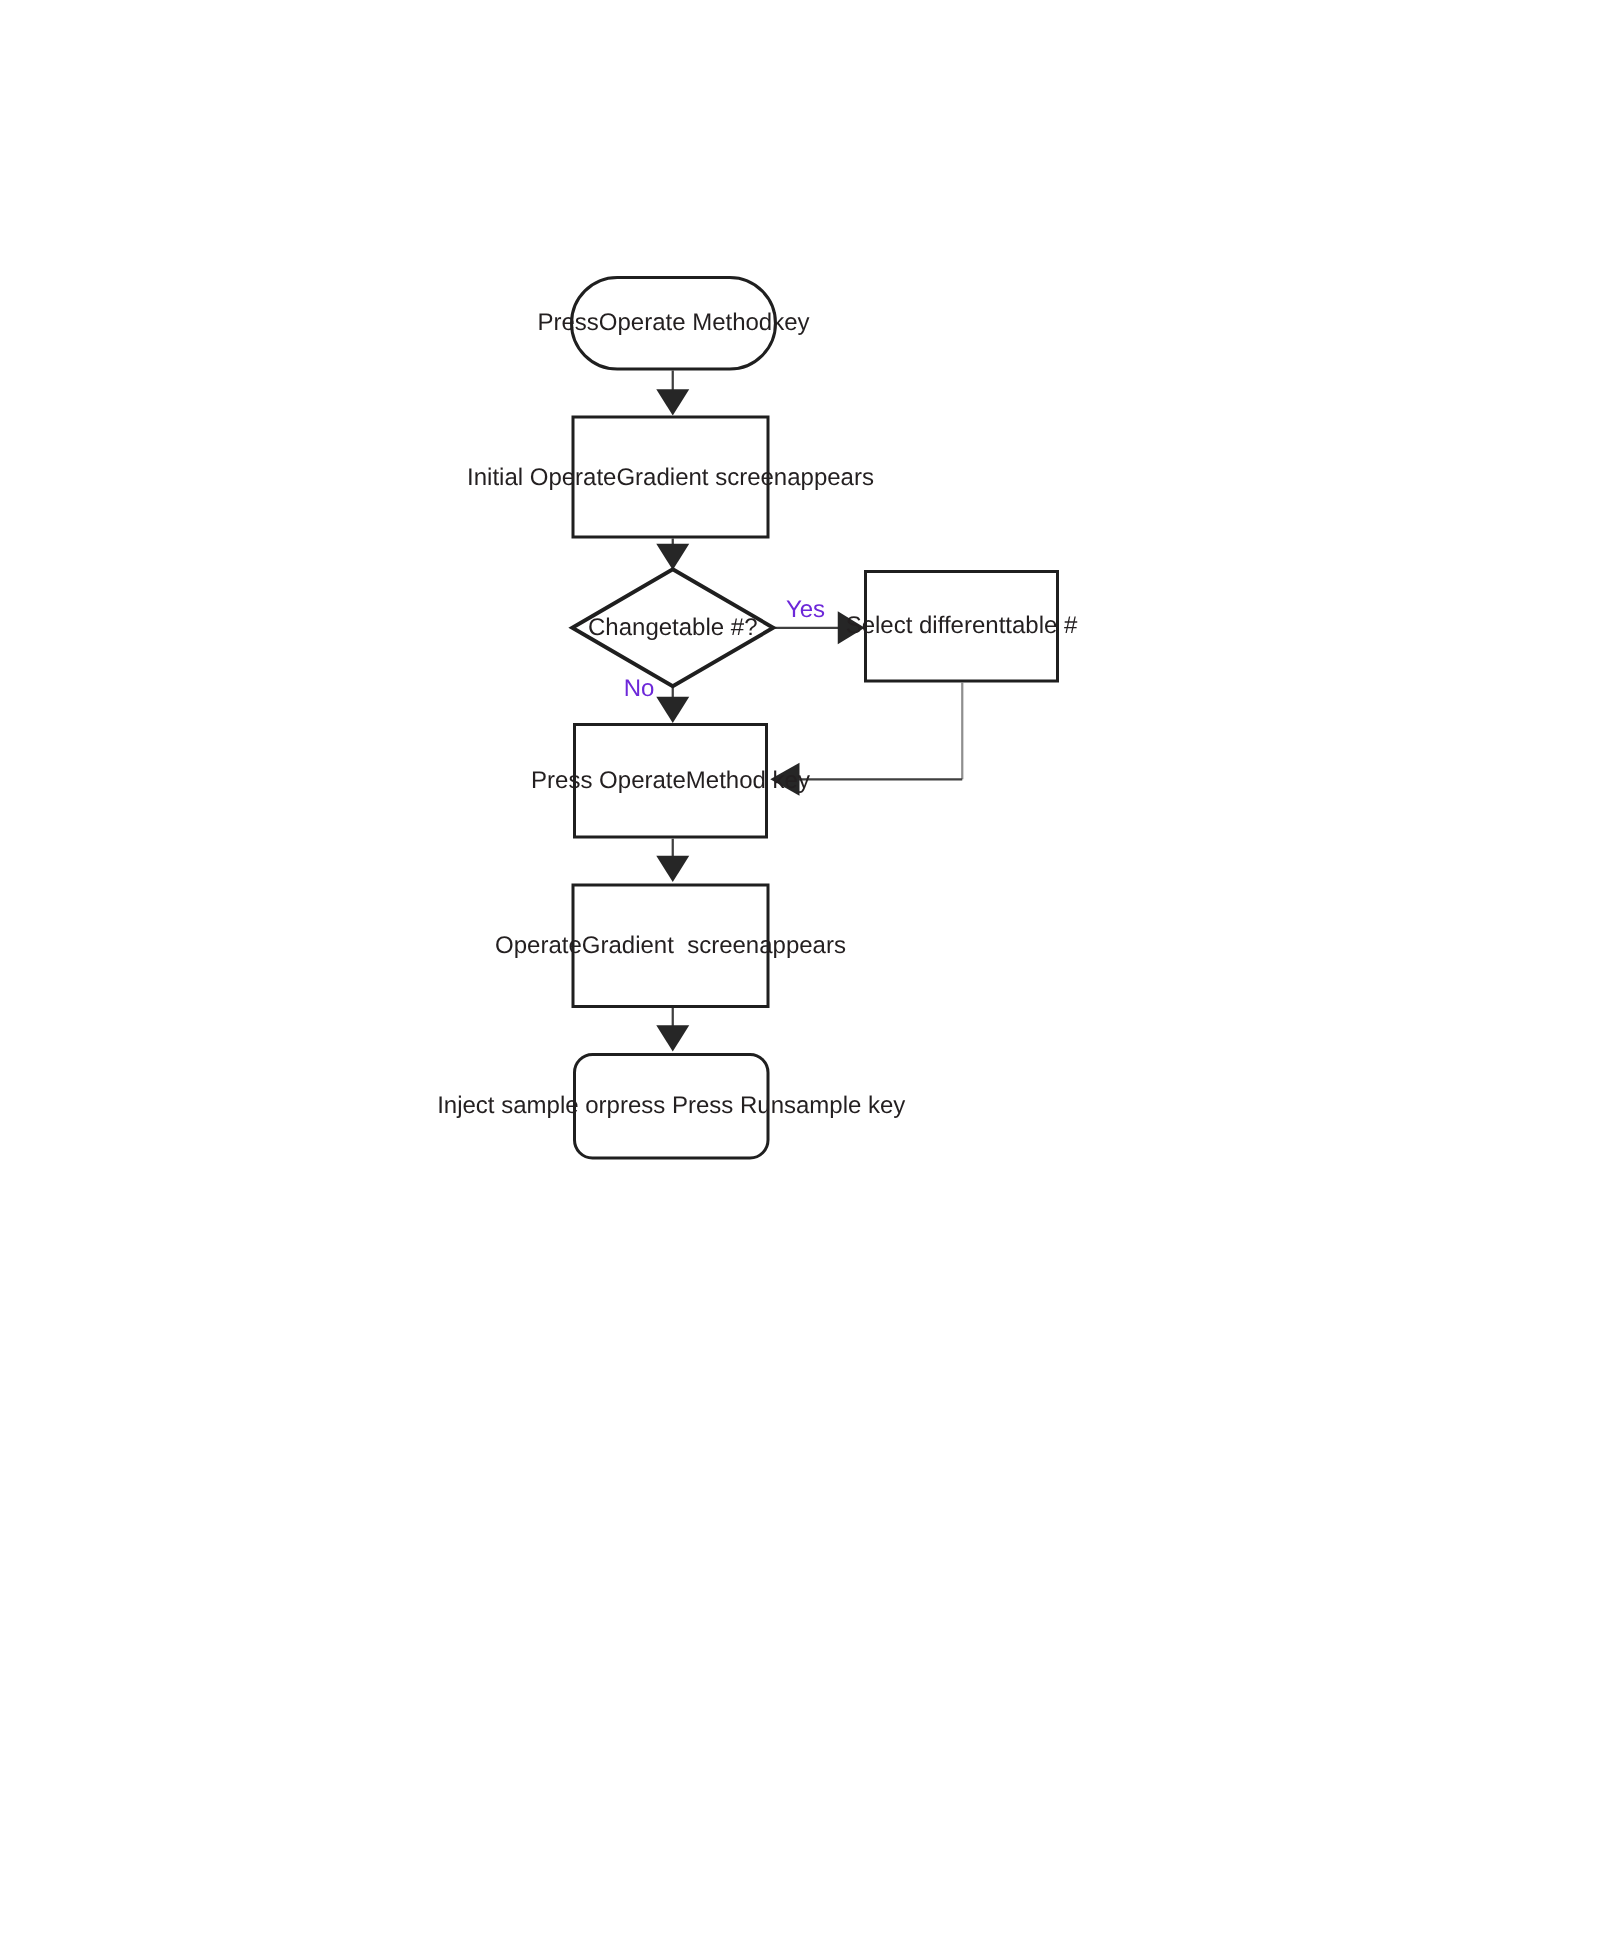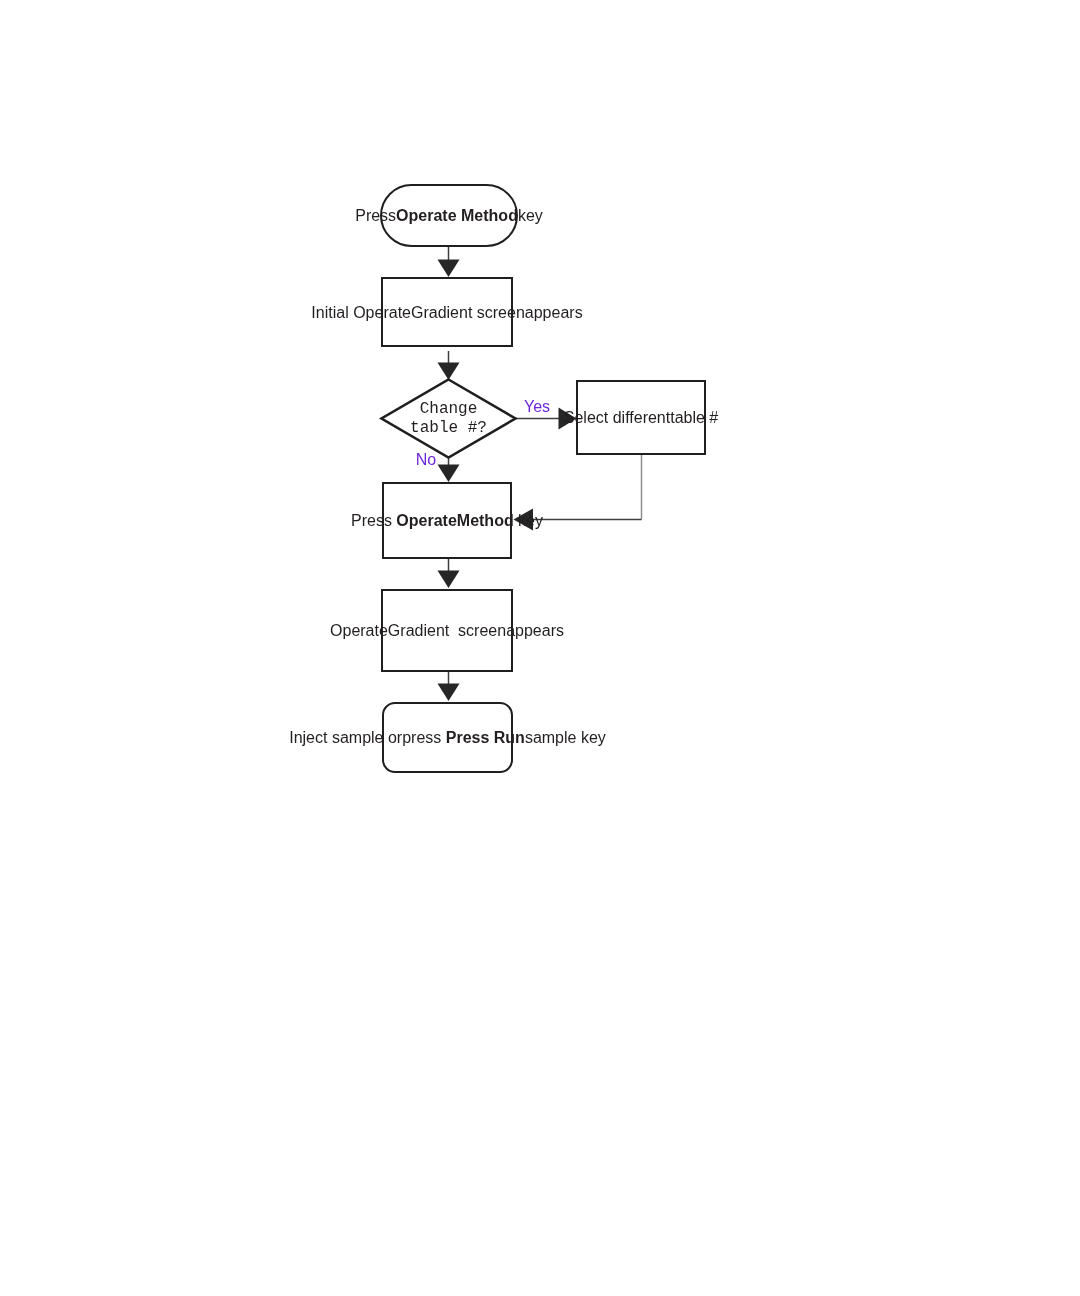--- a/index.html
+++ b/index.html
@@ -33,38 +33,37 @@
     justify-content: center;
     text-align: center;
     font-size: 16px;
     line-height: 19px;
     color: #231f20;
   }
   .terminator { border-radius: 32px; }
   .diamond-text {
     position: absolute;
     display: flex;
-    flex-direction: column;
+    flex-direction: row;
     align-items: center;
     justify-content: center;
     text-align: center;
     font-size: 16px;
     line-height: 19px;
     color: #231f20;
     background: transparent;
-    font-family: Liberation Mono, monospace;
   }
   .edge-label {
     position: absolute;
     font-size: 16px;
     line-height: 17px;
     color: #6d28d9;
     text-align: center;
   }
-  .bold { font-weight: 700; }
+  .bold { font-weight: 400; }
   .line { white-space: pre; }
 </style>
 </head>
 <body>
 
 <div class="stage">
 
   <svg class="connector-layer" viewBox="0 0 1080 1296" xmlns="http://www.w3.org/2000/svg">
 
     <g>
@@ -105,21 +104,21 @@
 
     <polygon points="448.5,379.5 515.5,418.5 448.5,457.5 381.5,418.5" fill="#ffffff" stroke="#1f1f1f" stroke-width="2.6"></polygon>
   </svg>
 
   <div class="node terminator" style="left:380px; top:184px; width:138px; height:63px;">
     <div class="line">Press</div>
     <div class="line bold">Operate Method</div>
     <div class="line">key</div>
   </div>
 
-  <div class="node" style="left:381px; top:277px; width:132px; height:70px;">
+  <div class="node" style="left:381px; top:277px; width:132px; height:82px;">
     <div class="line">Initial Operate</div>
     <div class="line">Gradient screen</div>
     <div class="line">appears</div>
   </div>
 
   <div class="diamond-text" style="left:382px; top:399px; width:133px; height:39px;">
     <div class="line">Change</div>
     <div class="line">table #?</div>
   </div>
 

